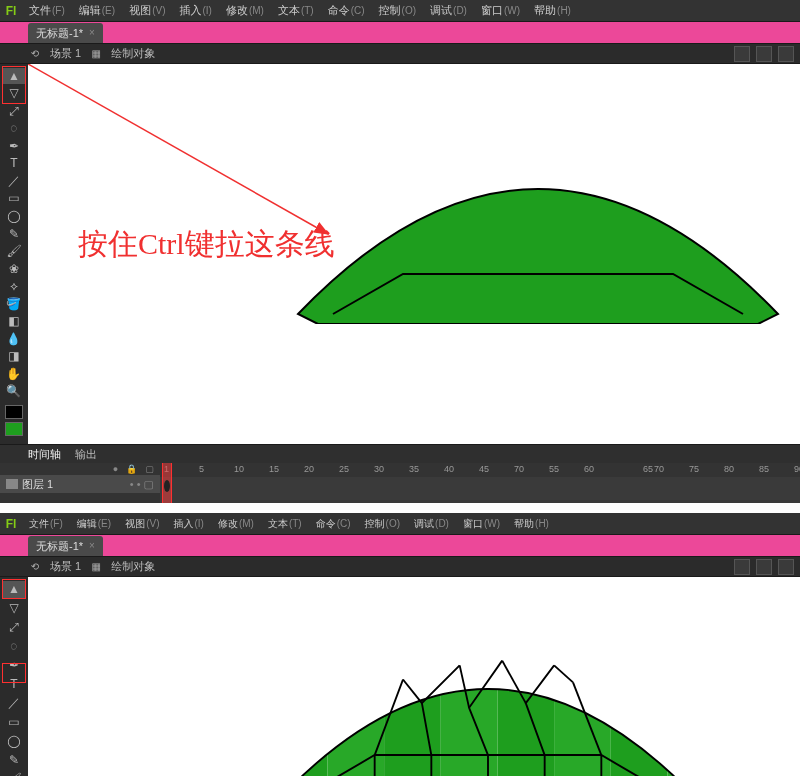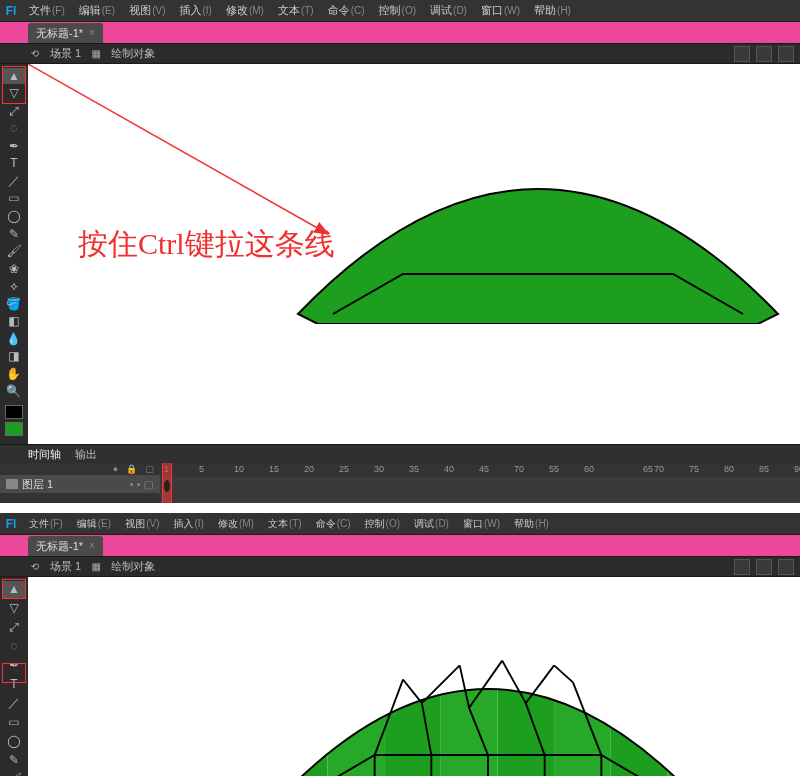--- a/index.html
+++ b/index.html
@@ -1,19 +1,19 @@
 <!DOCTYPE html>
 <html><head>
 <meta charset="utf-8">
 <style>
   * { box-sizing: border-box; margin: 0; padding: 0; font-family: "Microsoft YaHei", sans-serif; }
   html, body { width: 800px; background: #fff; }
   .app { width: 800px; background: #2b2b2b; color: #ccc; font-size: 11px; line-height: 1; }
   .menubar { height: 22px; display: flex; align-items: center; background: #333; border-bottom: 1px solid #1a1a1a; }
-  .app-logo { width: 22px; height: 22px; display: flex; align-items: center; justify-content: center; color: #0ea5e9; font-weight: bold; font-size: 12px; }
+  .app-logo { width: 22px; height: 22px; display: flex; align-items: center; justify-content: center; color: #84cc16; font-weight: bold; font-size: 12px; }
   .menu-item { padding: 0 7px; height: 14px; display: flex; align-items: center; cursor: default; white-space: nowrap; }
   .menu-mnemonic { color: #888; font-size: 10px; margin-left: 1px; }
   .doc-tab-bar { height: 22px; background: #ec4899; display: flex; align-items: flex-end; padding-left: 28px; border-bottom: 1px solid #1a1a1a; }
   .doc-tab { height: 20px; padding: 0 8px; background: #4a4a4a; color: #ddd; display: flex; align-items: center; gap: 6px; border-top-left-radius: 3px; border-top-right-radius: 3px; }
   .doc-tab .close { color: #888; font-size: 10px; }
   .scene-bar { height: 20px; background: #2b2b2b; display: flex; align-items: center; padding-left: 28px; gap: 8px; border-bottom: 1px solid #1a1a1a; }
   .scene-bar .icn { width: 14px; height: 14px; display: inline-flex; align-items: center; justify-content: center; color: #aaa; font-size: 10px; }
   .scene-bar .lbl { color: #bbb; }
   .scene-right { margin-left: auto; display: flex; gap: 6px; padding-right: 6px; }
   .scene-right .icn { width: 16px; height: 16px; background: #3a3a3a; border: 1px solid #555; }

